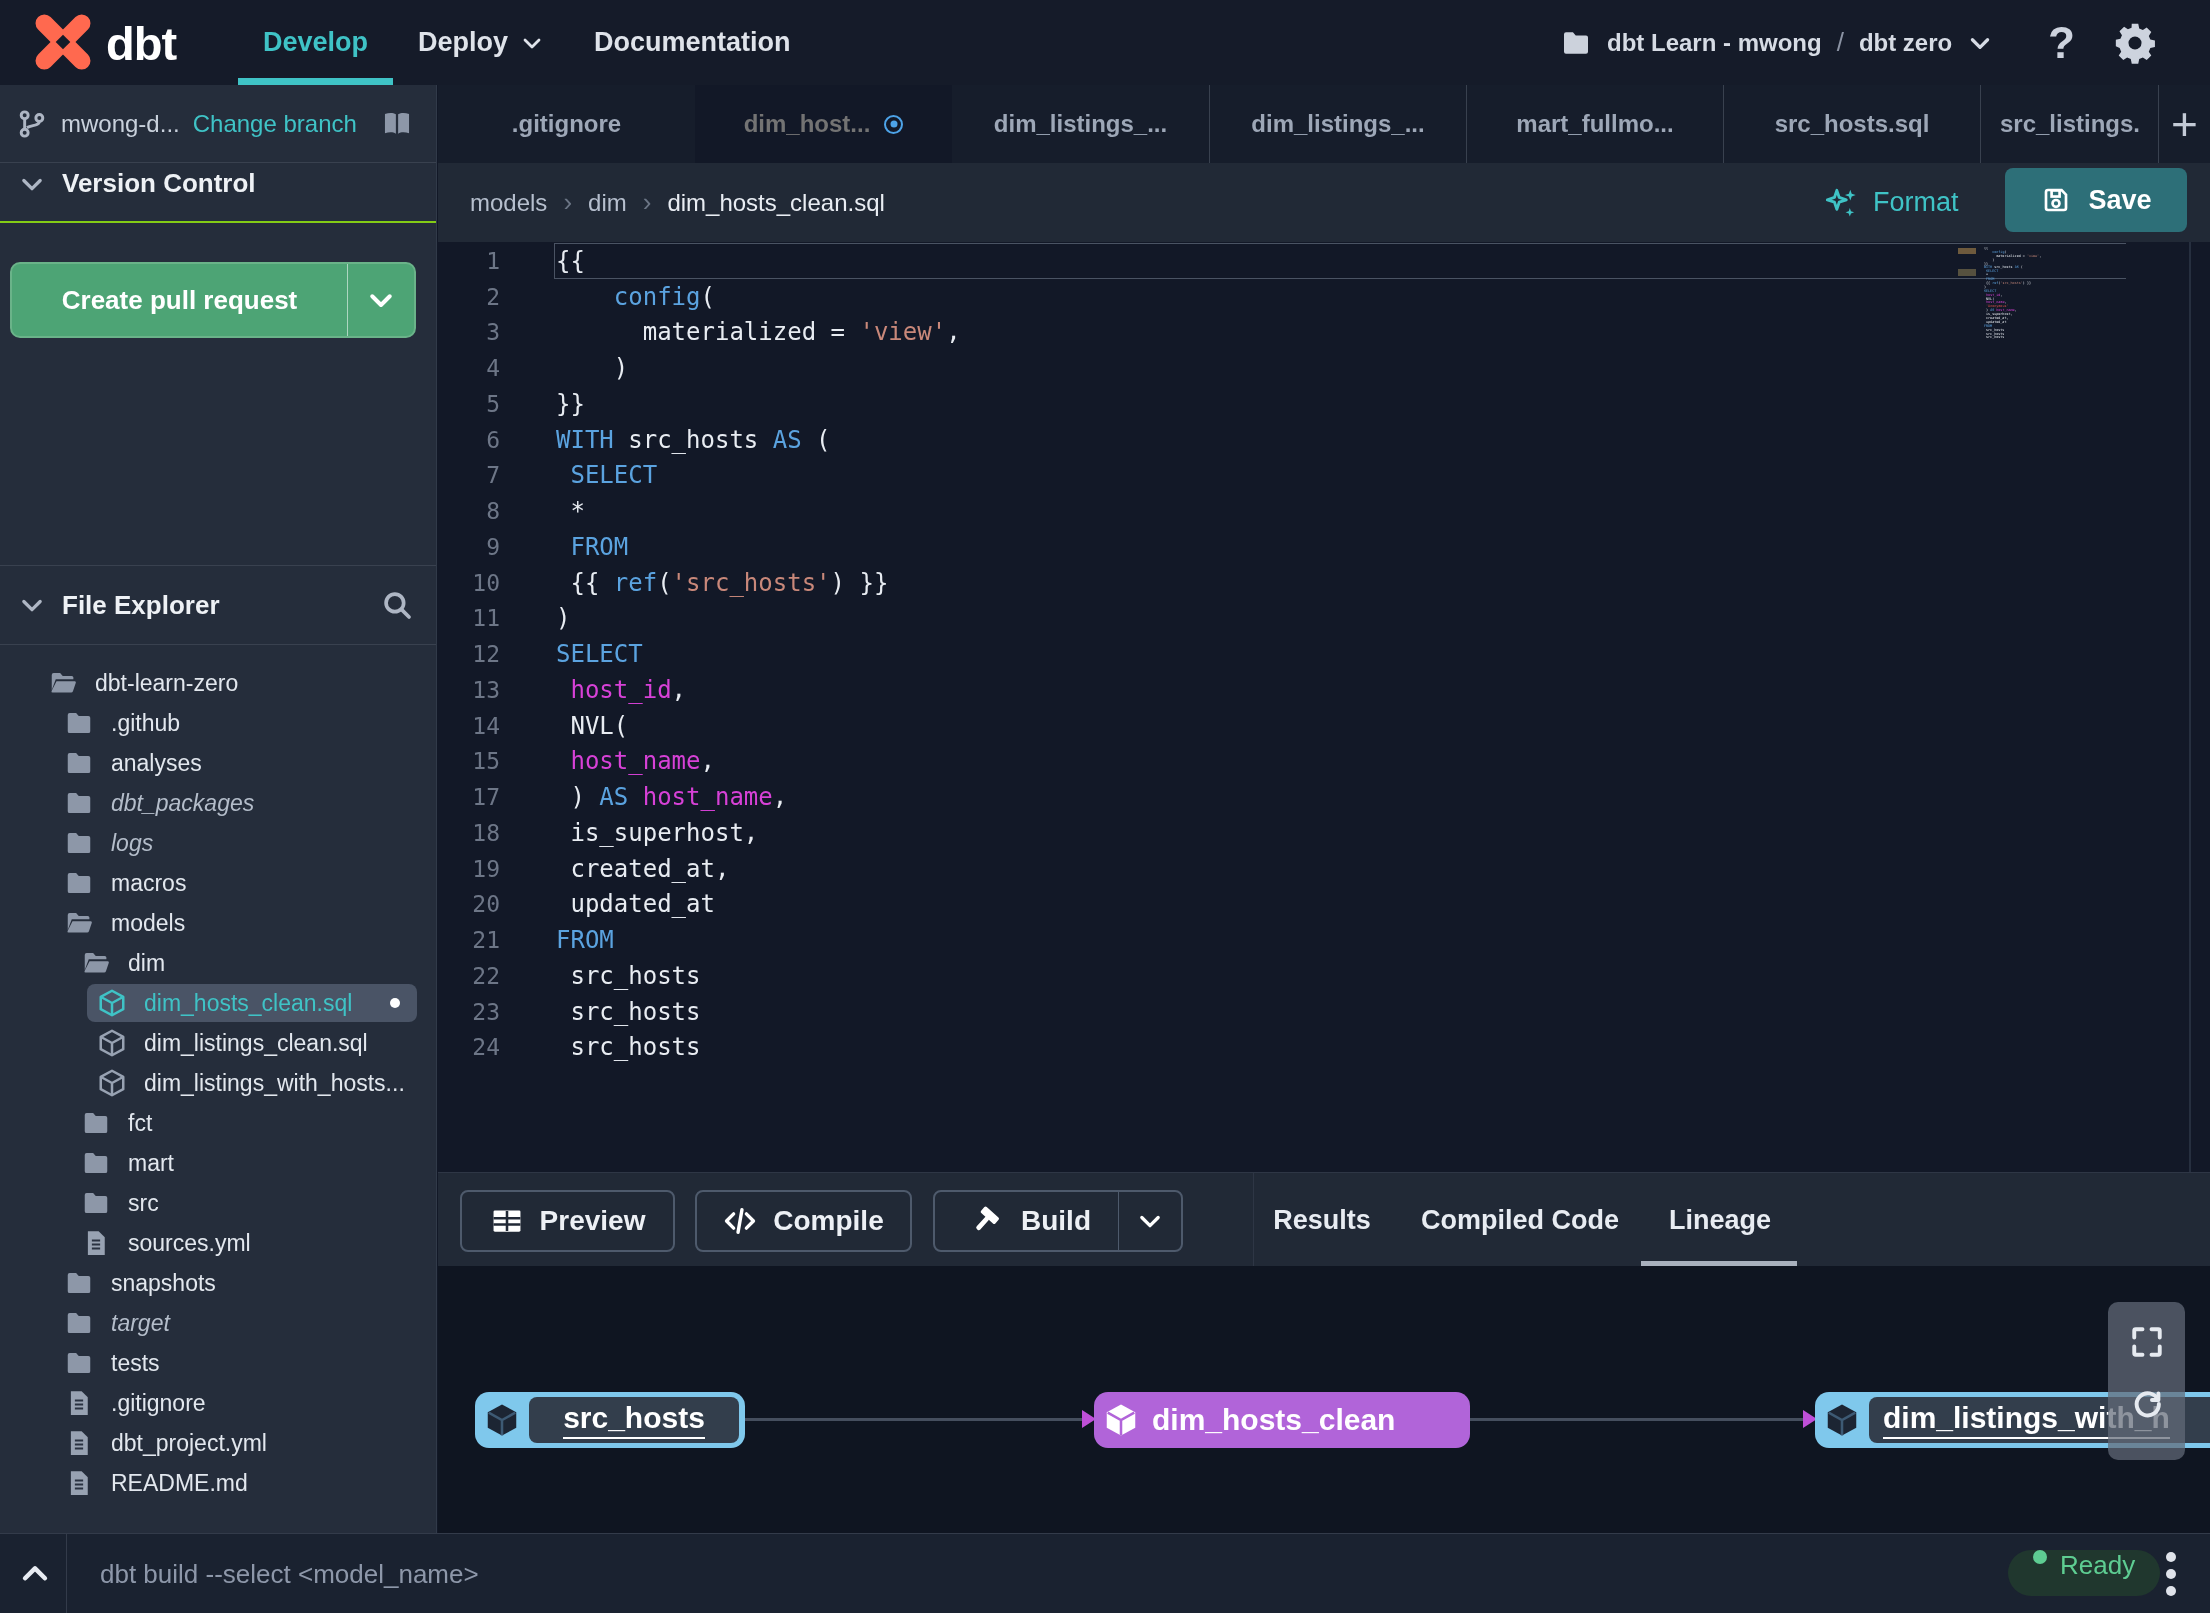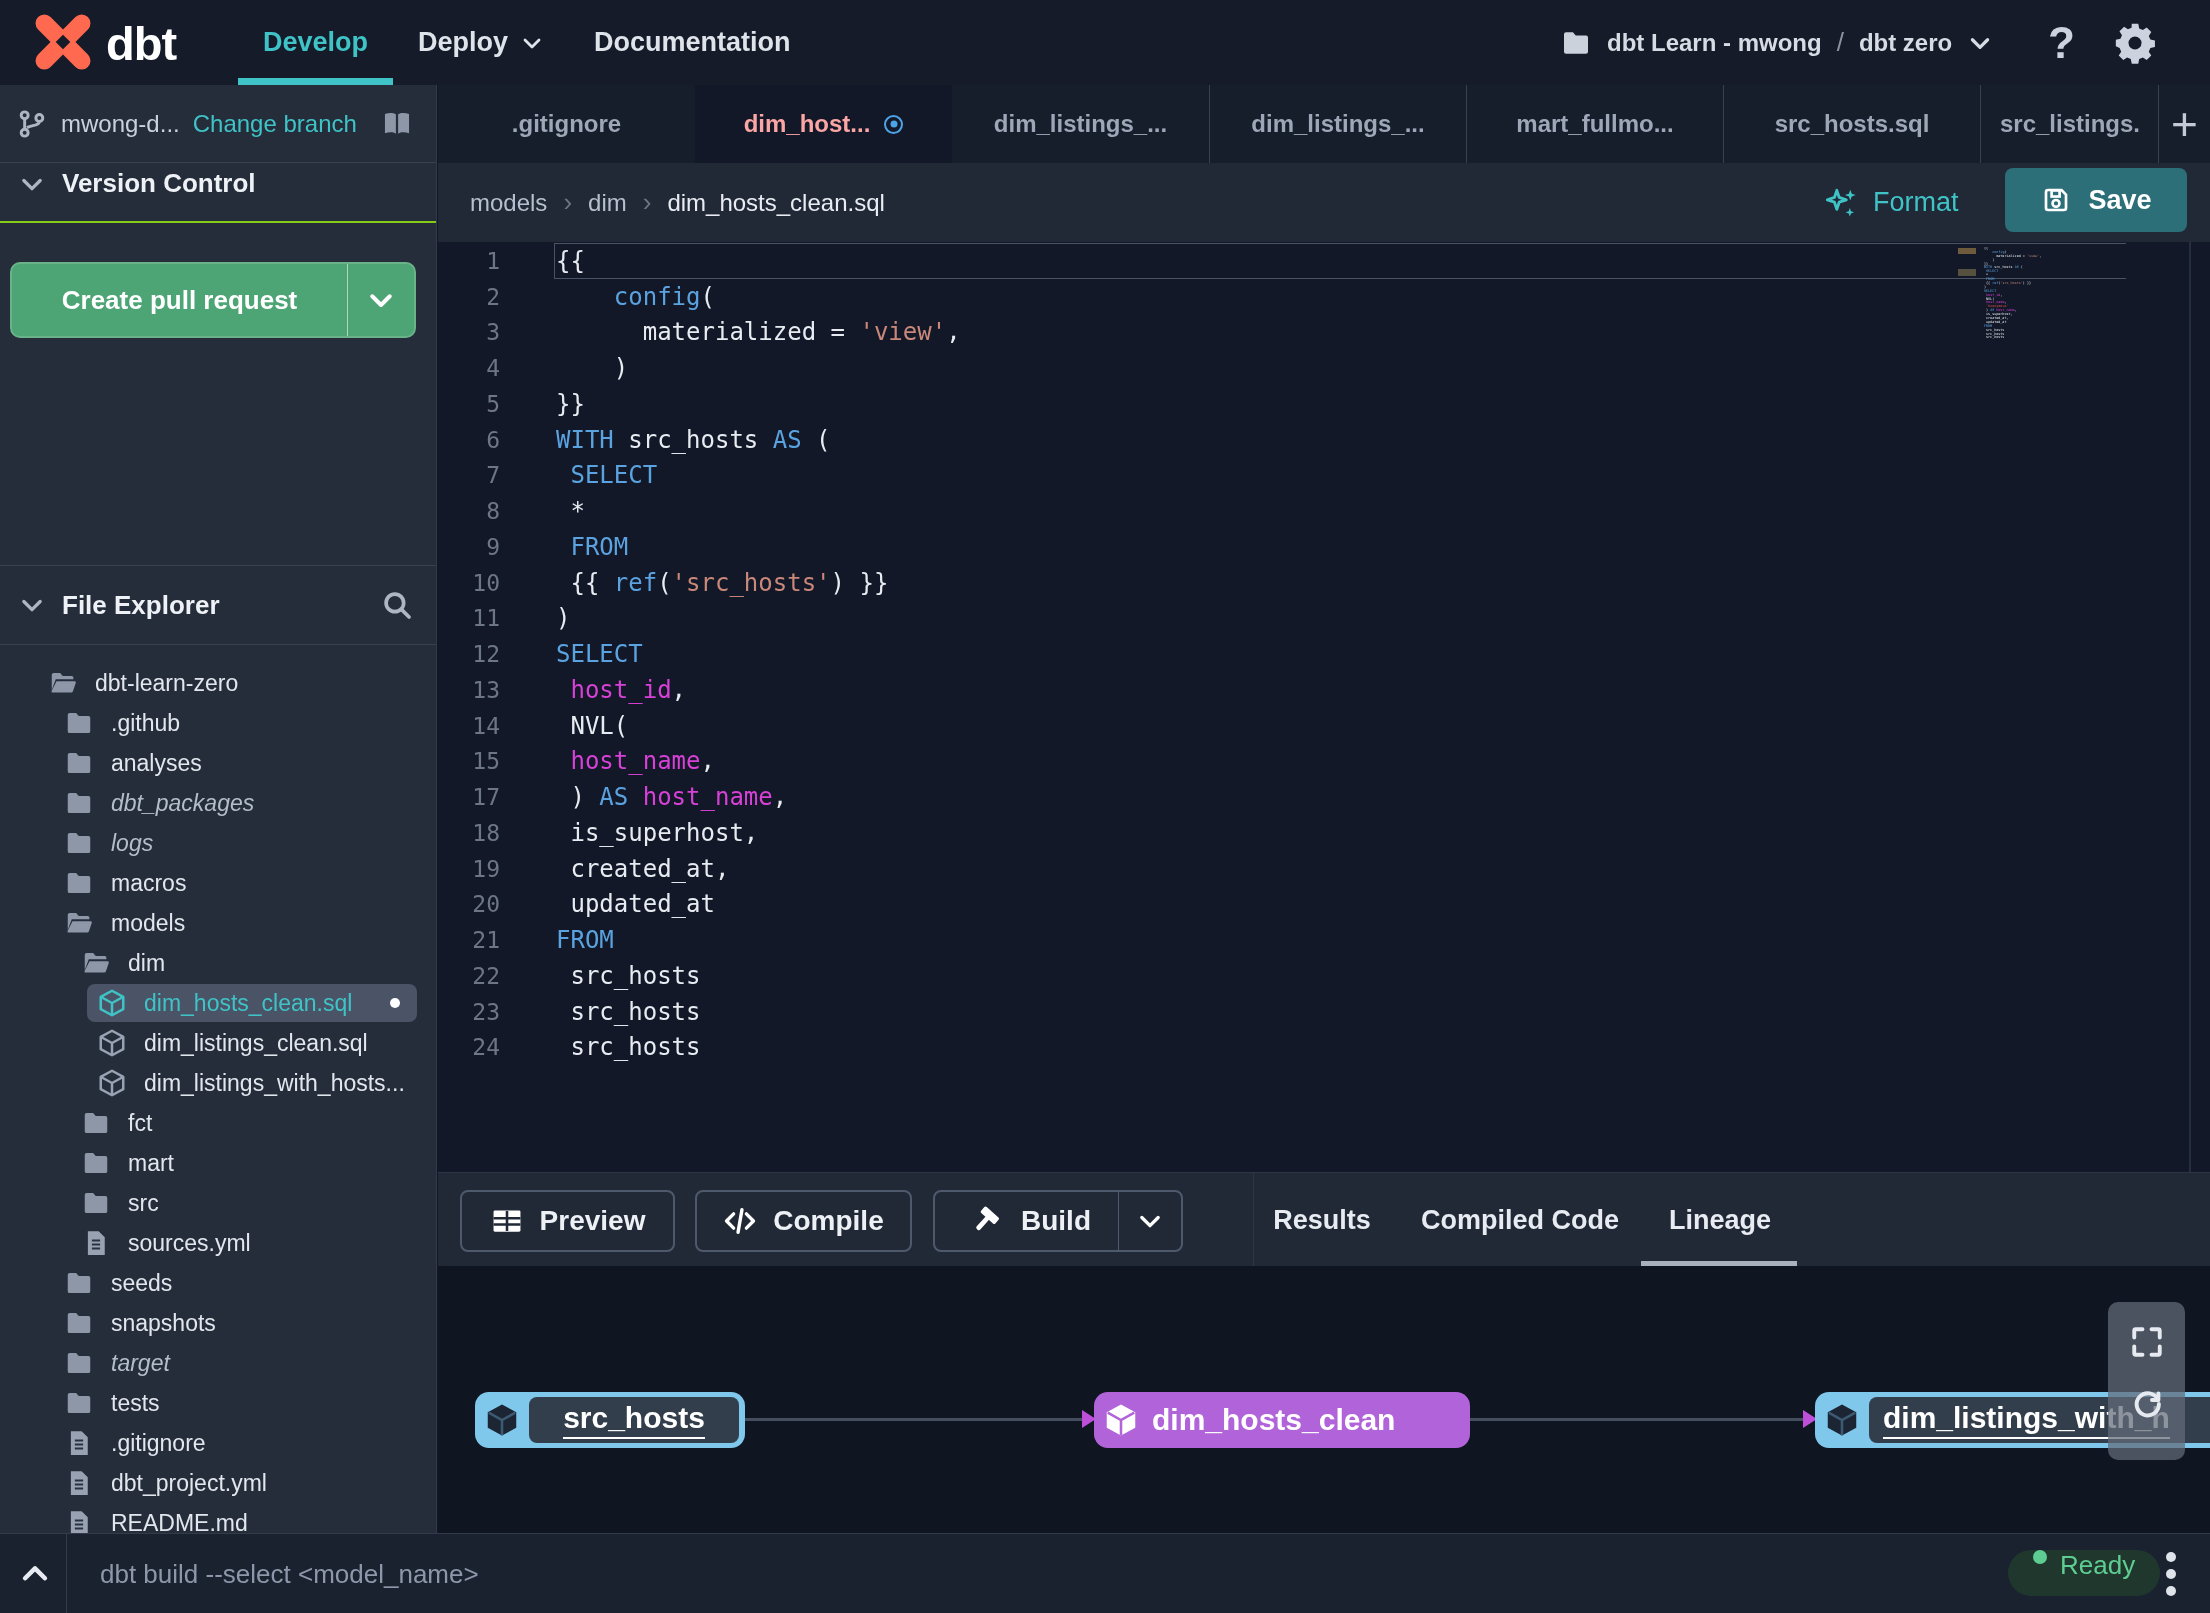--- a/index.html
+++ b/index.html
@@ -69,21 +69,21 @@
   .tree-row.lvl2{padding-left:81px;} .tree-row.lvl3{padding-left:97px;}
   .tree-dot{position:absolute;left:390px;top:50%;transform:translateY(-50%);
     width:10px;height:10px;border-radius:50%;background:#fff;}
 
   
   .tabbar{position:absolute;left:438px;top:85px;right:0;height:78px;background:#161d2b;display:flex;}
   .tab{position:relative;width:257px;height:100%;display:flex;align-items:center;
     justify-content:center;gap:14px;font-size:24px;font-weight:600;color:#9da7b7;
     cursor:pointer;overflow:hidden;white-space:nowrap;}
   .tab.divider{border-left:1px solid #39414f;}
-  .tab.active{background:#121827;color:#fca5a5;font-weight:bold;}
+  .tab.active{background:#121827;color:#737373;font-weight:bold;}
   .tab.last{width:179px;}
   .mod-dot{width:19px;height:19px;border:2.5px solid var(--dotblue,#4da3e8);border-radius:50%;
     position:relative;flex:none;}
   .mod-dot::after{content:'';position:absolute;left:50%;top:50%;transform:translate(-50%,-50%);
     width:7px;height:7px;border-radius:50%;background:var(--dotblue,#4da3e8);}
   .tab-plus{position:absolute;right:0;top:0;width:52px;height:100%;display:flex;
     align-items:center;justify-content:center;font-size:46px;font-weight:300;color:#c3cad6;
     cursor:pointer;border-left:1px solid #39414f;}
 
   
@@ -417,28 +417,20 @@
             </svg>
           </span>
           <span class="tree-label">sources.yml</span>
         </div>
         <div class="tree-row lvl1 t-folder">
           <span class="tree-icon">
             <svg viewBox="0 0 24 24" fill="currentColor">
               <path d="M3 5.5A1.5 1.5 0 0 1 4.5 4h5.2l2.1 2.3h7.7A1.5 1.5 0 0 1 21 7.8v10.7a1.5 1.5 0 0 1-1.5 1.5h-15A1.5 1.5 0 0 1 3 18.5z"></path>
             </svg>
           </span>
-          <span class="tree-label">seeds</span>
-        </div>
-        <div class="tree-row lvl1 t-folder">
-          <span class="tree-icon">
-            <svg viewBox="0 0 24 24" fill="currentColor">
-              <path d="M3 5.5A1.5 1.5 0 0 1 4.5 4h5.2l2.1 2.3h7.7A1.5 1.5 0 0 1 21 7.8v10.7a1.5 1.5 0 0 1-1.5 1.5h-15A1.5 1.5 0 0 1 3 18.5z"></path>
-            </svg>
-          </span>
           <span class="tree-label">snapshots</span>
         </div>
         <div class="tree-row lvl1 t-folder italic">
           <span class="tree-icon">
             <svg viewBox="0 0 24 24" fill="currentColor">
               <path d="M3 5.5A1.5 1.5 0 0 1 4.5 4h5.2l2.1 2.3h7.7A1.5 1.5 0 0 1 21 7.8v10.7a1.5 1.5 0 0 1-1.5 1.5h-15A1.5 1.5 0 0 1 3 18.5z"></path>
             </svg>
           </span>
           <span class="tree-label">target</span>
         </div>

